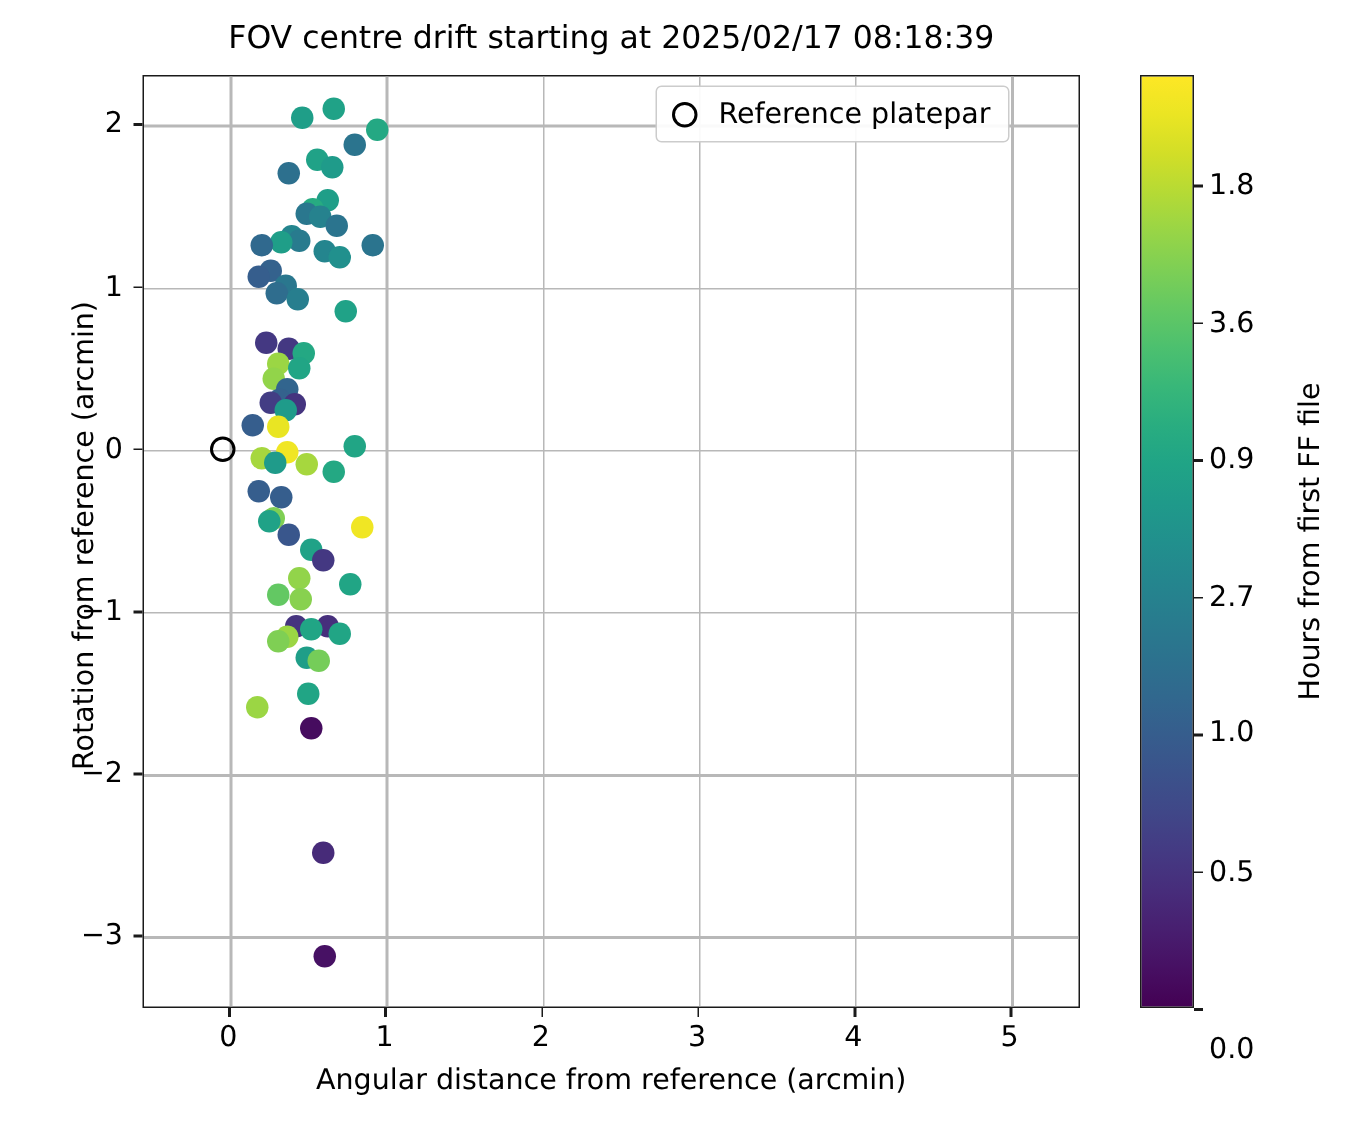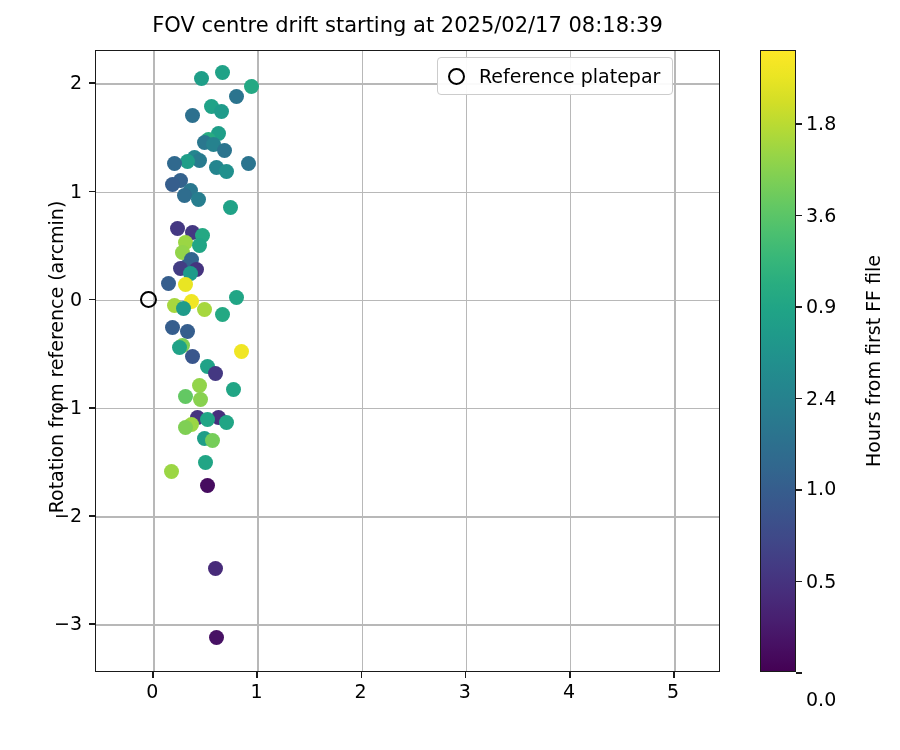--- a/index.html
+++ b/index.html
@@ -322,39 +322,40 @@
       <div class="ytick-mark" style="top: 406.974px;"></div>
       <div class="ytick-label" style="top: 406.974px;">−1</div>
       <div class="ytick-mark" style="top: 298.8px;"></div>
       <div class="ytick-label" style="top: 298.8px;">0</div>
       <div class="ytick-mark" style="top: 190.626px;"></div>
       <div class="ytick-label" style="top: 190.626px;">1</div>
       <div class="ytick-mark" style="top: 82.4522px;"></div>
       <div class="ytick-label" style="top: 82.4522px;">2</div>
     </div>
 
+  <div id="xlabel">Angular distance from reference (arcmin)</div>
   <div id="ylabel">Rotation from reference (arcmin)</div>
 
   <div id="legend">
     <span id="legend-swatch"></span>
     <span id="legend-label">Reference platepar</span>
   </div>
 
   <div id="colorbar-wrap">
     <div id="colorbar-gradient" style="background: linear-gradient(rgb(253, 231, 37) 0%, rgb(234, 229, 35) 4.16667%, rgb(210, 222, 39) 8.33333%, rgb(181, 218, 53) 12.5%, rgb(152, 213, 70) 16.6667%, rgb(125, 207, 85) 20.8333%, rgb(99, 200, 99) 25%, rgb(76, 192, 111) 29.1667%, rgb(56, 183, 121) 33.3333%, rgb(41, 173, 128) 37.5%, rgb(32, 164, 134) 41.6667%, rgb(31, 154, 138) 45.8333%, rgb(33, 144, 141) 50%, rgb(36, 134, 142) 54.1667%, rgb(40, 124, 142) 58.3333%, rgb(44, 114, 142) 62.5%, rgb(49, 104, 142) 66.6667%, rgb(54, 93, 141) 70.8333%, rgb(59, 82, 139) 75%, rgb(64, 71, 136) 79.1667%, rgb(68, 58, 131) 83.3333%, rgb(71, 45, 123) 87.5%, rgb(72, 31, 112) 91.6667%, rgb(71, 16, 99) 95.8333%, rgb(68, 1, 84) 100%);"></div>
   </div>
   <div id="cbticks-layer">
       <div class="cbtick-mark" style="top: 672px;"></div>
       <div class="cbtick-label" style="top: 699px;">0.0</div>
       <div class="cbtick-mark" style="top: 580.529px;"></div>
       <div class="cbtick-label" style="top: 580.529px;">0.5</div>
       <div class="cbtick-mark" style="top: 489.059px;"></div>
       <div class="cbtick-label" style="top: 488px;">1.0</div>
       <div class="cbtick-mark" style="top: 397.588px;"></div>
-      <div class="cbtick-label" style="top: 397.588px;">2.4</div>
+      <div class="cbtick-label" style="top: 397.588px;">2.7</div>
       <div class="cbtick-mark" style="top: 306.118px;"></div>
       <div class="cbtick-label" style="top: 306.118px;">0.9</div>
       <div class="cbtick-mark" style="top: 214.647px;"></div>
       <div class="cbtick-label" style="top: 214.647px;">3.6</div>
       <div class="cbtick-mark" style="top: 123.176px;"></div>
       <div class="cbtick-label" style="top: 123.176px;">1.8</div>
     </div>
   <div id="cblabel">Hours from first FF file</div>
 
 </div>

